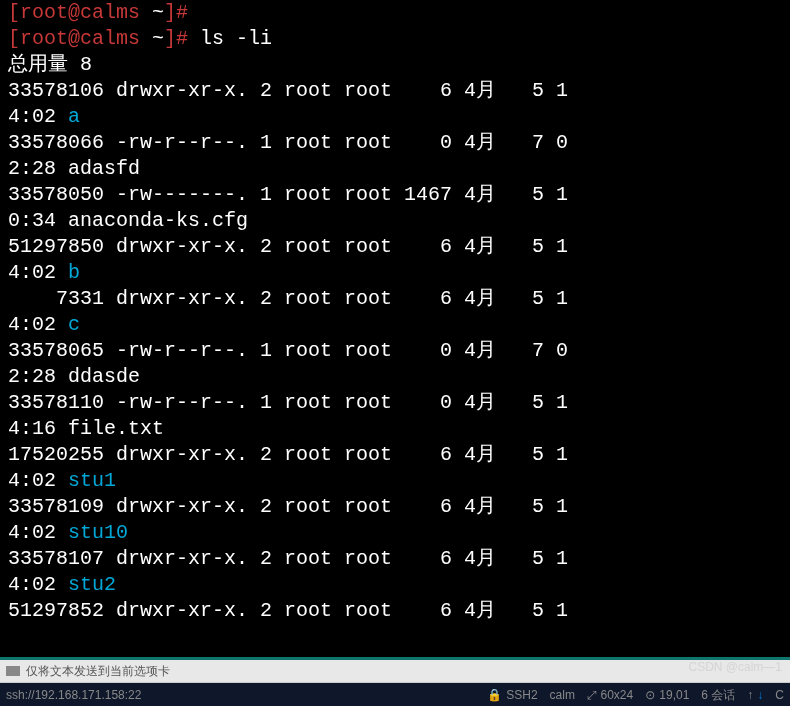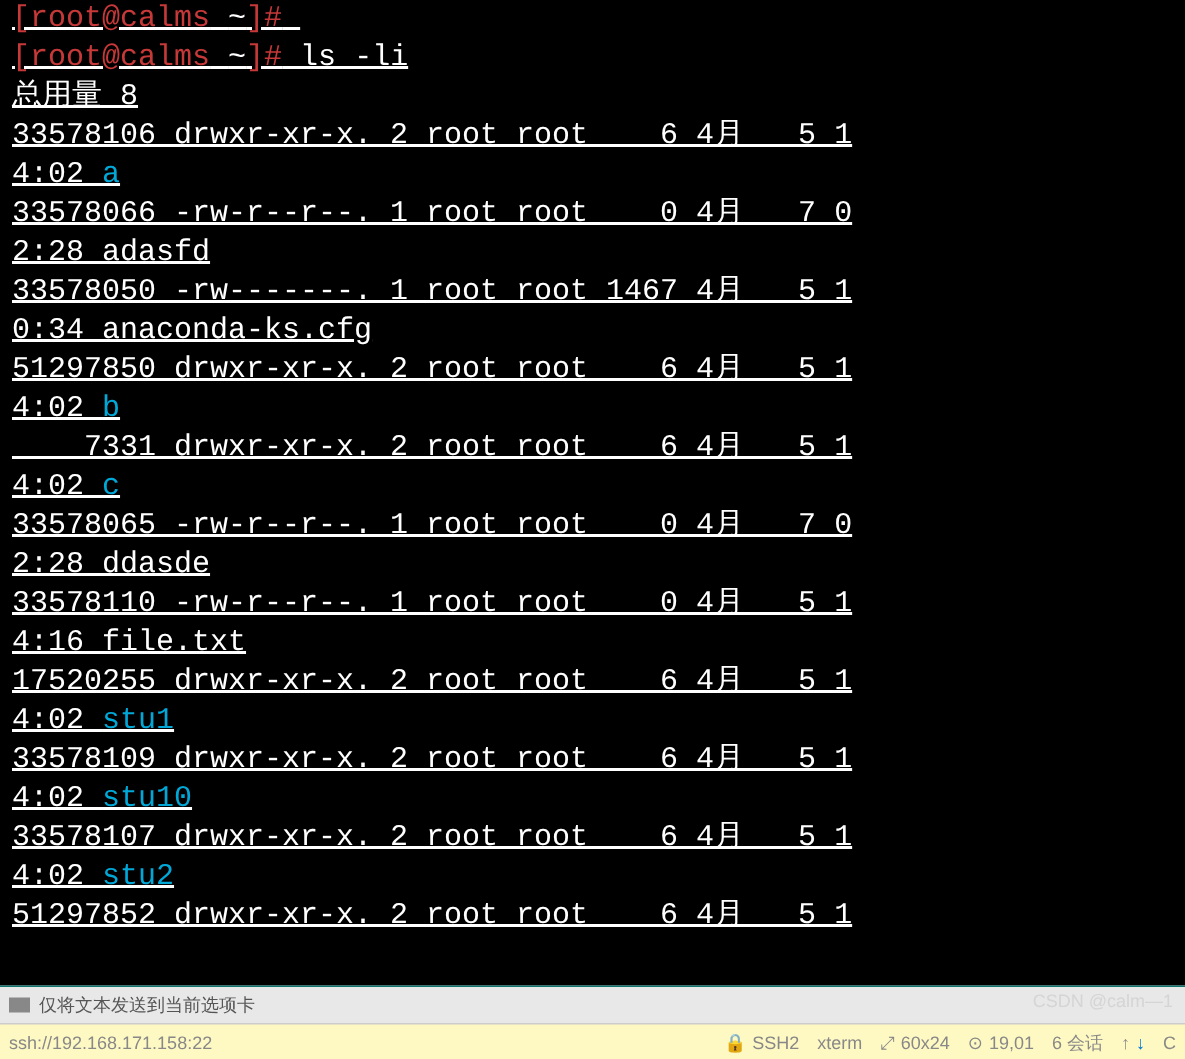--- a/index.html
+++ b/index.html
@@ -15,57 +15,56 @@
       font-size: 20px;
       line-height: 26px;
       color: #fff;
       overflow: hidden;
       position: relative;
     }
     .terminal {
       padding: 0 8px;
       white-space: pre;
       letter-spacing: 0;
-      text-decoration: underline;
     }
     .red {
       color: #c73838;
     }
     .cyan {
       color: #00a8d8;
     }
     .status-bar-top {
       position: absolute;
       bottom: 24px;
       left: 0;
       right: 0;
       height: 25px;
       background: #e8e8e8;
-      border-top: 1px solid #0f766e;
+      border-top: 3px solid #0f766e;
       display: flex;
       align-items: center;
       padding: 0 6px;
       font-family: Arial, sans-serif;
       font-size: 12px;
       color: #555;
     }
     .status-bar-top .mail-icon {
       width: 14px;
       height: 10px;
       background: #888;
       margin-right: 6px;
       position: relative;
     }
     .status-bar-bottom {
       position: absolute;
       bottom: 0;
       left: 0;
       right: 0;
       height: 24px;
-      background: #fef9c3;
+      background: #0f172a;
       border-top: 1px solid #ccc;
       display: flex;
       align-items: center;
       padding: 0 6px;
       font-family: Arial, sans-serif;
       font-size: 12px;
       color: #888;
       gap: 12px;
     }
     .status-bar-bottom .spacer {
@@ -125,21 +124,21 @@
 
 <div class="watermark">CSDN @calm—1</div>
 
 <div class="status-bar-bottom">
   <span>ssh://192.168.171.158:22</span>
   <span class="spacer"></span>
   <span class="pill">
       <span>🔒</span>
       <span>SSH2</span>
     </span>
-  <span>xterm</span>
+  <span>calm</span>
   <span class="pill">
       <span>⤢</span>
       <span>60x24</span>
     </span>
   <span class="pill">
       <span>⊙</span>
       <span>19,01</span>
     </span>
   <span>6 会话</span>
   <span class="pill">

